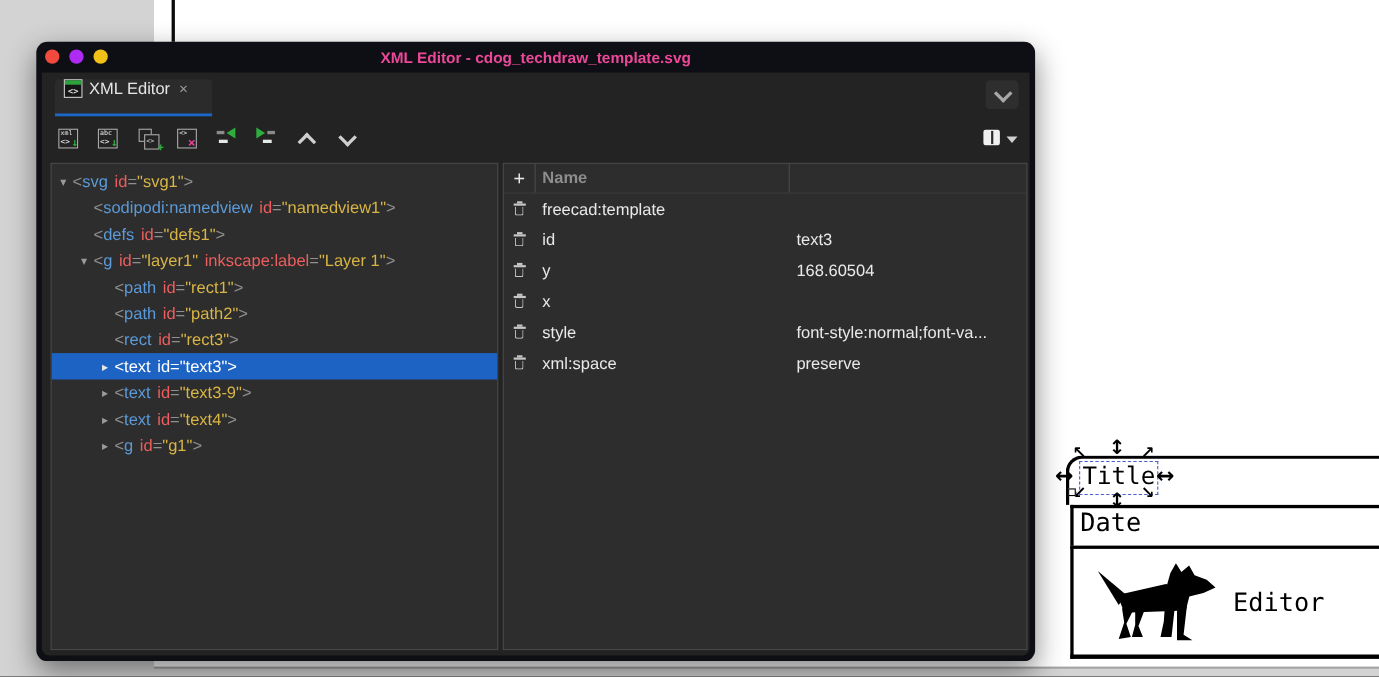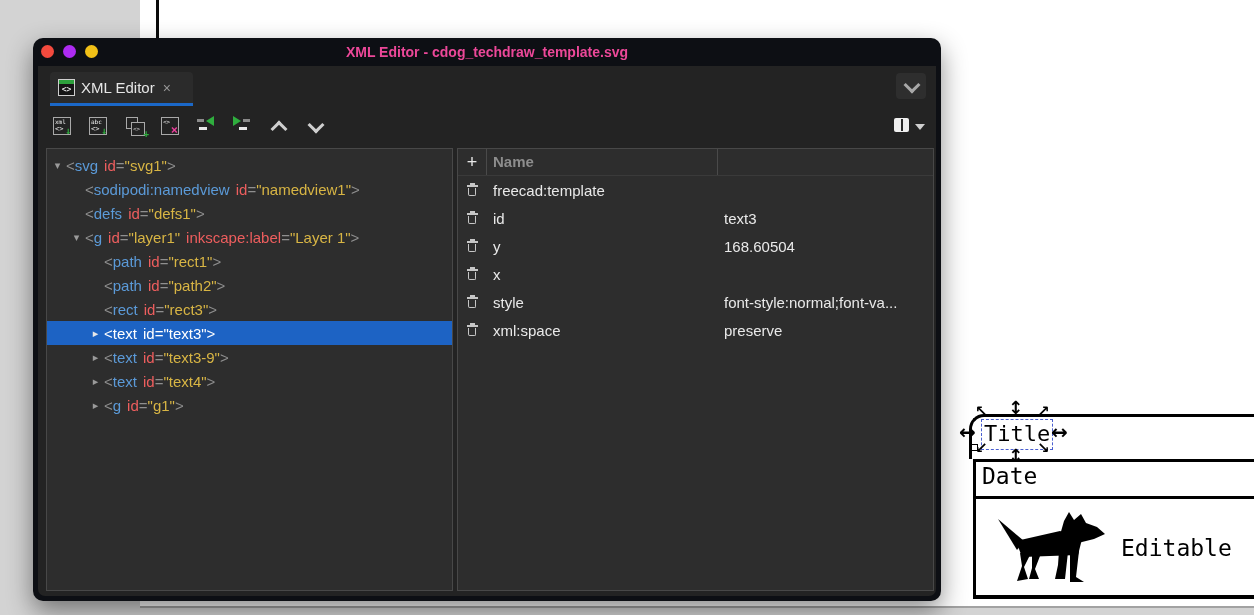--- a/index.html
+++ b/index.html
@@ -31,21 +31,21 @@
   
   .window{position:absolute;left:33px;top:38px;width:908px;height:563px;background:#0d0f14;border-radius:10px;box-shadow:0 10px 26px rgba(0,0,0,.45);}
   .titlebar{position:absolute;left:0;top:0;width:100%;height:28px;}
   .dots{position:absolute;left:8px;top:7px;display:flex;gap:9px;}
   .dot{width:13px;height:13px;border-radius:50%;}
   .wtitle{position:absolute;left:0;top:0;width:100%;height:28px;line-height:28px;text-align:center;color:#ec4899;font-weight:bold;font-size:14px;}
   .wcontent{position:absolute;left:5px;right:5px;top:28px;bottom:5px;background:#232323;border-radius:0 0 7px 7px;overflow:hidden;}
 
   
   .tabbar{position:relative;height:40px;}
-  .tab{position:absolute;left:12px;bottom:0;width:143px;height:34px;background:#2b2b2b;border-radius:4px 4px 0 0;border-bottom:3px solid #1b68c8;box-sizing:border-box;display:flex;align-items:center;padding:0 8px;gap:6px;}
+  .tab{position:absolute;left:12px;bottom:0;width:143px;height:34px;background:#2b2b2b;border-radius:4px 4px 0 0;border-bottom:3px solid #1b68c8;box-sizing:border-box;display:flex;padding:0 8px;gap:6px;}
   .tabicon{width:15px;height:15px;border:1px solid #cfcfcf;background:#161616;position:relative;flex:none;}
   .tabicon .bar{position:absolute;left:0;top:0;width:100%;height:4px;background:#2da13c;}
   .tabicon::after{content:"<>";position:absolute;left:0;top:5px;width:100%;text-align:center;color:#fff;font-size:8px;font-family:"DejaVu Sans Mono",monospace;line-height:10px;}
   .tablabel{color:#e6e6e6;font-size:15px;white-space:nowrap;}
   .tabclose{color:#979797;font-size:14px;margin-left:2px;}
   .tab-overflow{position:absolute;right:10px;top:7px;width:30px;height:26px;background:#2e2e2e;border-radius:4px;}
   .chev{display:inline-block;width:9px;height:9px;border-left:3px solid #a8a8a8;border-top:3px solid #a8a8a8;}
   .chev-dn{transform:rotate(225deg);}
   .chev-up{transform:rotate(45deg);}
   .tab-overflow .chev{position:absolute;left:10px;top:6px;}
@@ -116,21 +116,21 @@
 <body>
 
 <div class="page"></div>
 <div class="tpl-vline"></div>
 
 <div class="tplbox tb-title"></div>
 <div class="tplbox tb-date"></div>
 <div class="tplbox tb-version"></div>
 <div class="tpl-label lbl-title">Title</div>
 <div class="tpl-label lbl-date">Date</div>
-<div class="tpl-label lbl-version">Editable</div>
+<div class="tpl-label lbl-version">Editor</div>
 
 <svg class="dog" width="116" height="78" viewBox="0 0 116 78">
   <g fill="#000">
     <polygon points="0,8 26,30 19,39"></polygon>
     <polygon points="18,30 62,20 84,28 80,44 24,46"></polygon>
     <polygon points="62,24 66,10 71,1 76,9 83,3 88,12 99,16 107,23 96,28 84,31 72,35"></polygon>
     <polygon points="72,38 81,40 78,66 86,71 72,71"></polygon>
     <polygon points="61,40 70,41 67,68 57,68 60,54"></polygon>
     <polygon points="22,42 32,44 26,56 30,68 19,70 24,55"></polygon>
     <polygon points="34,44 42,45 37,58 41,68 31,68 34,57"></polygon>

